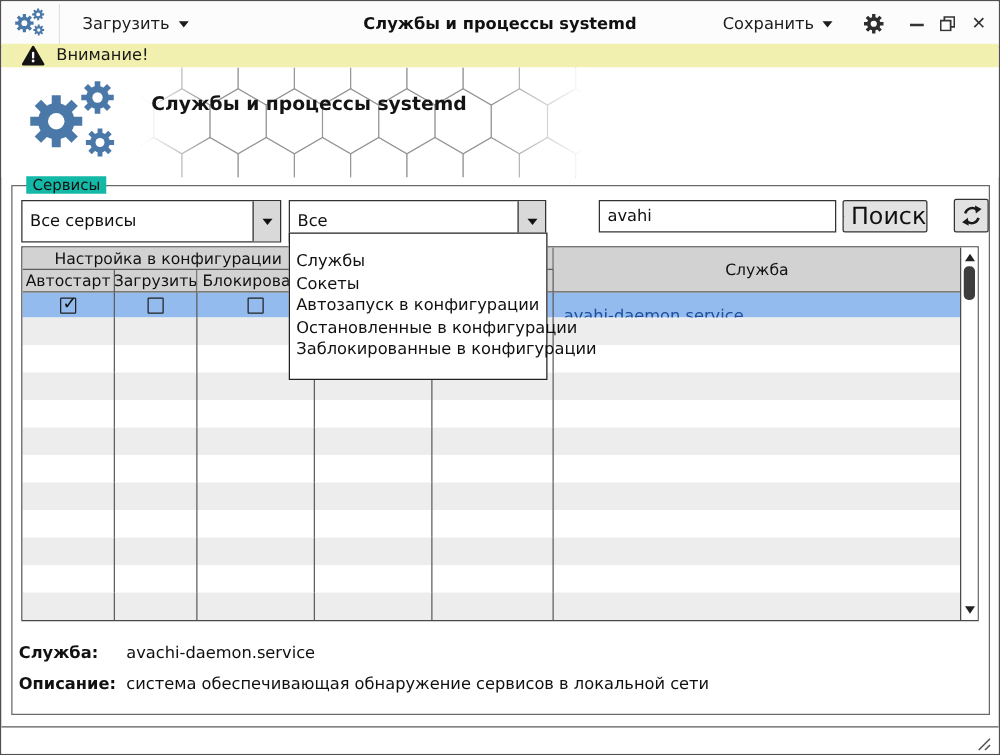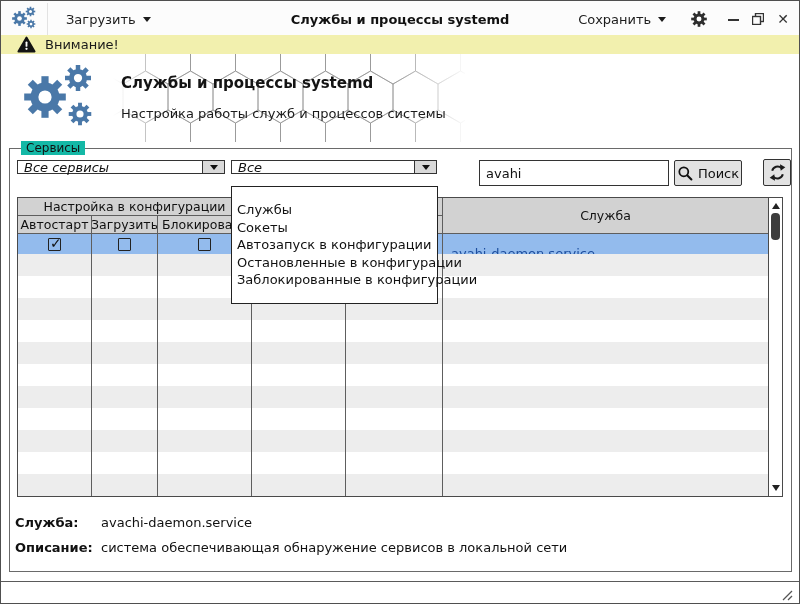--- a/index.html
+++ b/index.html
@@ -32,28 +32,28 @@
   .fade-r { position:absolute; left:392px; top:0; width:75px; height:88px; background:linear-gradient(to right,rgba(255,255,255,0),#fff); }
   .banner-logo { position:absolute; left:20px; top:9px; width:84px; height:70px; color:#4a78a8; }
   .banner-title { position:absolute; left:120px; top:20px; font-size:15px; font-weight:bold; color:#141414; }
   .banner-sub { position:absolute; left:120px; top:52px; font-size:13px; color:#1a1a1a; }
 
   
   .groupbox { position:absolute; left:8px; top:147px; width:783px; height:424px; border:1px solid #6a6a6a; }
   .groupbox-label { position:absolute; left:20px; top:140px; background:#14b8a6; padding:0 5px; font-size:12px; color:#111; }
 
   
-  .combo { position:absolute; top:159px; height:14px; background:#fff; border:1px solid #333; display:flex; align-items:center;font-style:italic; }
+  .combo { position:absolute; top:159px; height:34px; background:#fff; border:1px solid #333; display:flex; align-items:center; }
   .combo-value { flex:1; font-size:13px; padding-left:6px; color:#111; white-space:nowrap; overflow:hidden; }
   .combo-arrow { width:22px; height:100%; background:#d9d9d9; border-left:1px solid #333; display:flex; align-items:center; justify-content:center; }
   .combo-arrow .caret { border-top-color:#111; }
   #combo-service { left:16px; width:208px; }
   #combo-type { left:230px; width:206px; }
   .search-input { position:absolute; left:478px; top:159px; width:190px; height:26px; border:1px solid #333; font-size:13px; padding-left:6px; font-family:"DejaVu Sans",sans-serif; color:#111; background:#fff; }
-  .search-btn { position:absolute; left:673px; top:159px; width:68px; height:26px; background:#e2e2e2; border:1px solid #333; border-radius:2px; display:flex; align-items:center; justify-content:center; gap:5px; font-size:13px; color:#111; }
+  .search-btn { position:absolute; left:673px; top:159px; width:68px; height:26px; background:#e2e2e2; border:1px solid #333; border-radius:2px; display:flex; align-items:center; justify-content:center; gap:5px; font-size:19px; color:#111; }
   .refresh-btn { position:absolute; left:762px; top:158px; width:28px; height:27px; background:#e2e2e2; border:1px solid #333; border-radius:2px; display:flex; align-items:center; justify-content:center; }
 
   
   .popup { position:absolute; left:230px; top:185px; width:207px; background:#fff; border:1px solid #222; z-index:50; padding:14px 0; }
   .popup-item { font-size:13px; color:#111; padding:1px 0 1px 5px; line-height:15.5px; white-space:nowrap; }
 
   
   .table { position:absolute; left:16px; top:196px; width:766px; height:300px; border:1px solid #4a4a4a; display:flex; background:#fff; }
   .tmain { flex:1; overflow:hidden;text-align:center; }
   .thead { display:grid; grid-template-columns:74px 66px 94px 94px 97px 1fr; grid-template-rows:18px 18px; }
@@ -178,21 +178,20 @@
         <polygon points="370,56 392.5,69 392.5,95 370,108 347.5,95 347.5,69" fill="none" stroke="#8f8f8f" stroke-width="0.9" opacity="0.75"></polygon>
       </svg>
     <div class="fade-l"></div>
     <div class="fade-r"></div>
     <svg class="banner-logo" viewBox="0 0 42 35">
       <use href="#gear" x="0" y="5" width="24" height="24"></use>
       <use href="#gear" x="21" y="0" width="15" height="15"></use>
       <use href="#gear" x="23" y="19" width="13" height="13"></use>
     </svg>
     <div class="banner-title">Службы и процессы systemd</div>
-    <div class="banner-sub">Настройка работы служб и процессов системы</div>
   </div>
 
   <div class="groupbox"></div>
   <div class="groupbox-label">Сервисы</div>
 
   <div class="combo" id="combo-service">
     <div class="combo-value">Все сервисы</div>
     <div class="combo-arrow">
         <span class="caret"></span>
       </div>

